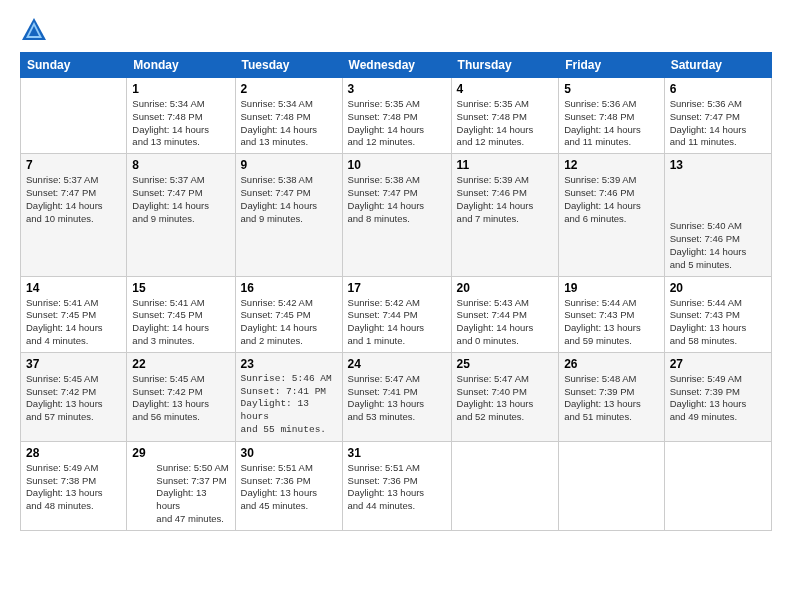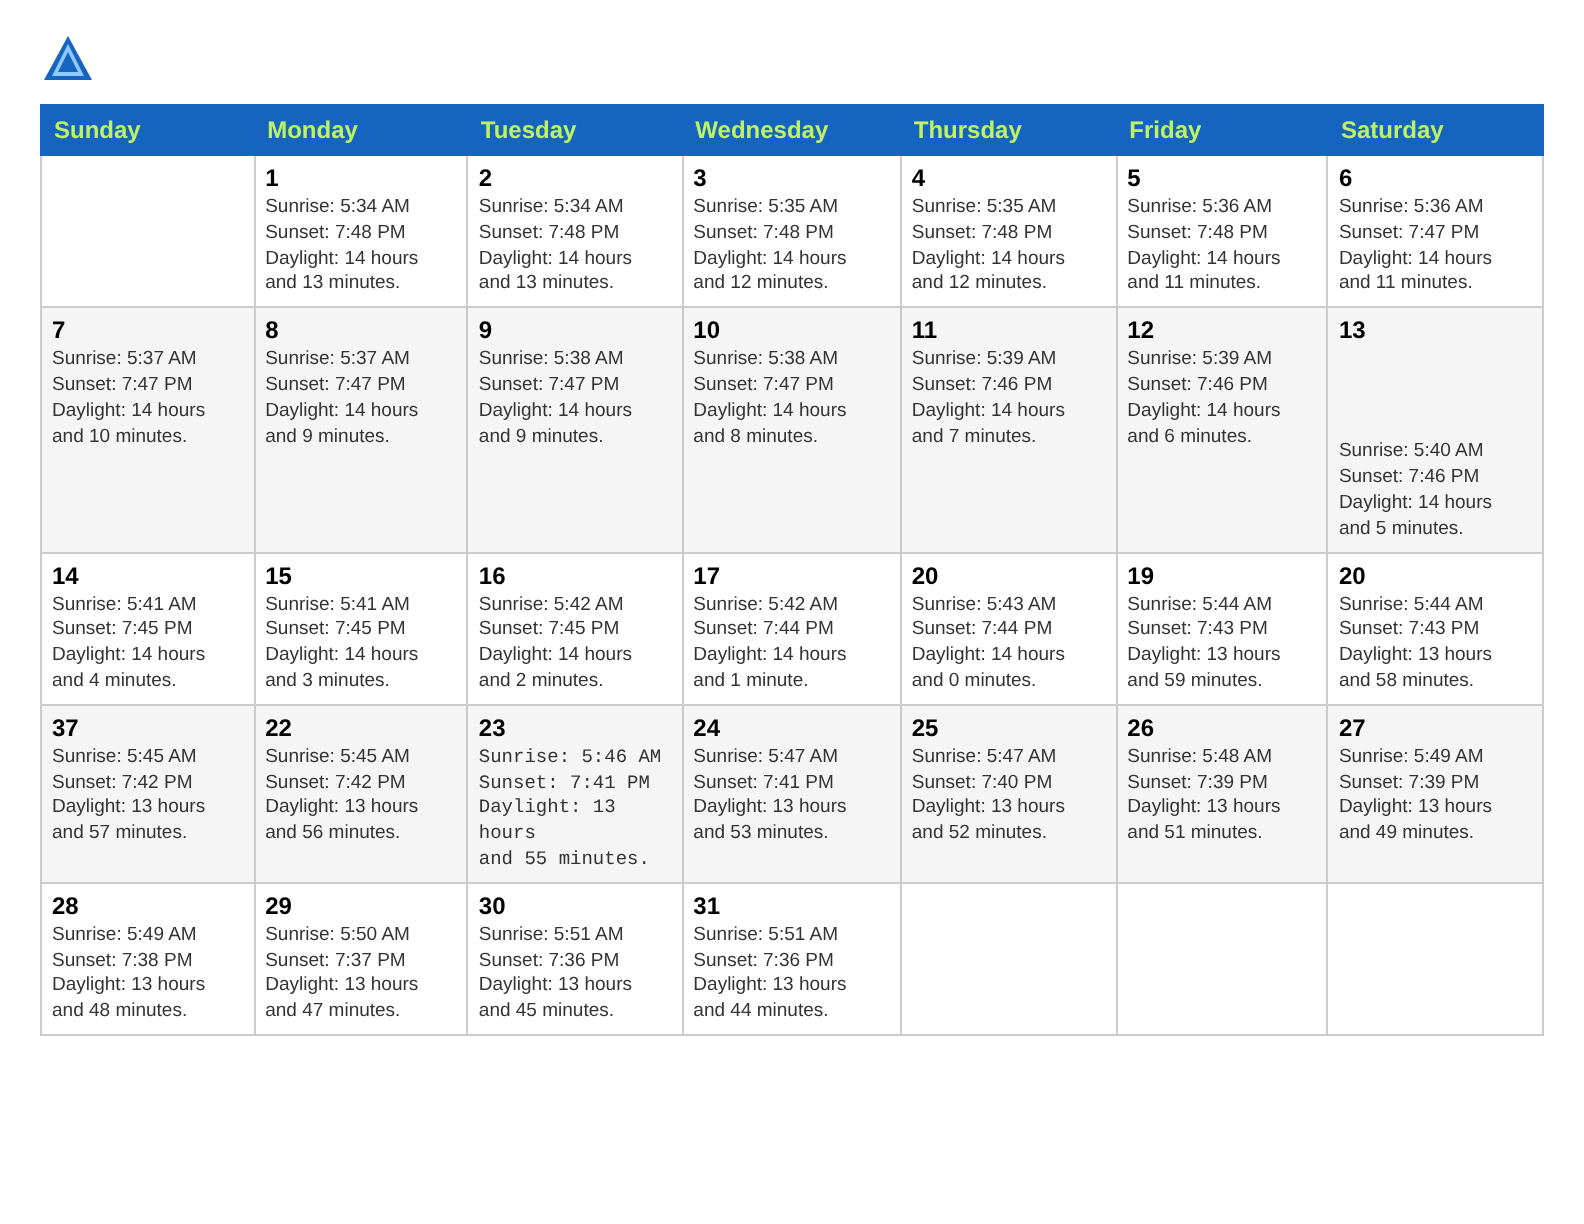--- a/index.html
+++ b/index.html
@@ -51,21 +51,21 @@
       font-size: 14px;
       color: #333;
     }
     table {
       width: 100%;
       border-collapse: collapse;
       font-size: 10px;
     }
     thead tr th {
       background: #1565c0;
-      color: #bef264;
+      color: #ffffff;
       text-align: left;
       padding: 5px 6px;
       font-size: 12px;
       font-weight: bold;
       border: 1px solid #1565c0;
     }
     tbody tr td {
       border: 1px solid #ccc;
       vertical-align: top;
       padding: 4px 5px;
@@ -329,21 +329,21 @@
         <tr>
           <td>
             <span class="day-num">28</span>
             <div class="day-info" style="white-space: pre-line;">Sunrise: 5:49 AM
 Sunset: 7:38 PM
 Daylight: 13 hours
 and 48 minutes.</div>
           </td>
           <td>
             <span class="day-num">29</span>
-            <div class="day-info" style="white-space: pre-line;">Sunrise: 5:50 AM
+            <div class="day-info" style="white-space: pre-line; margin-left: 24px;">Sunrise: 5:50 AM
 Sunset: 7:37 PM
 Daylight: 13 hours
 and 47 minutes.</div>
           </td>
           <td>
             <span class="day-num">30</span>
             <div class="day-info" style="white-space: pre-line;">Sunrise: 5:51 AM
 Sunset: 7:36 PM
 Daylight: 13 hours
 and 45 minutes.</div>

